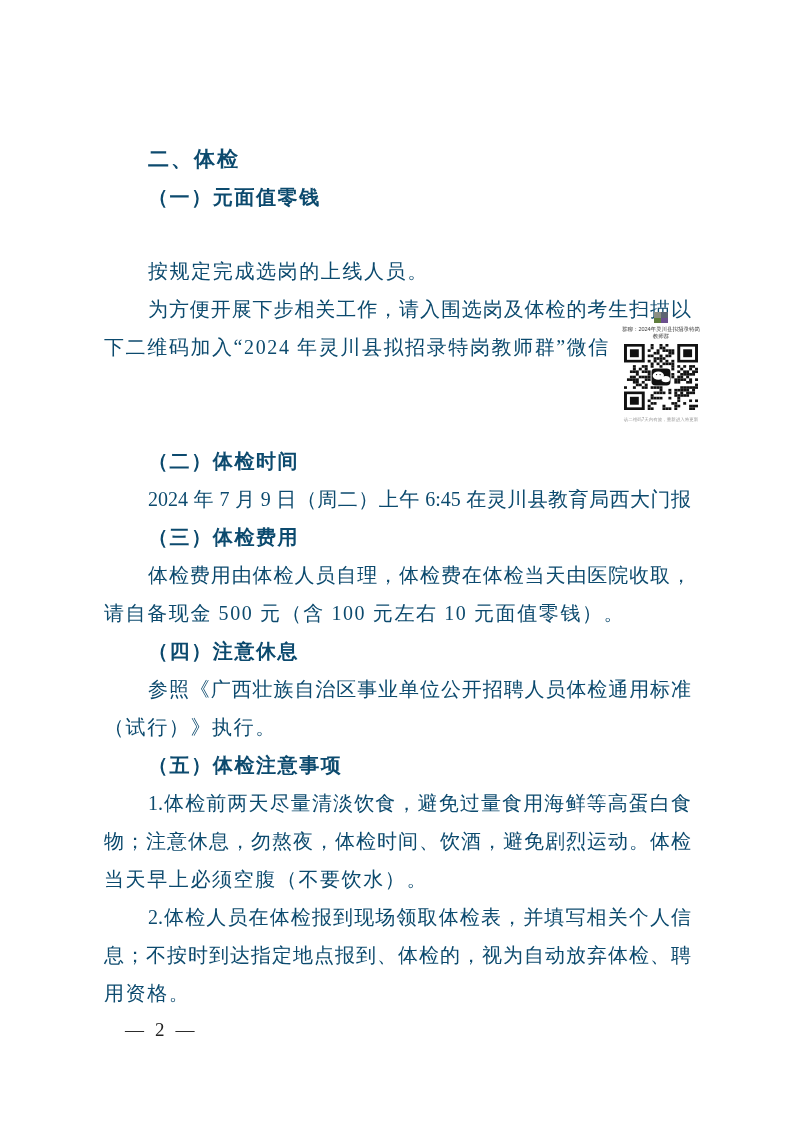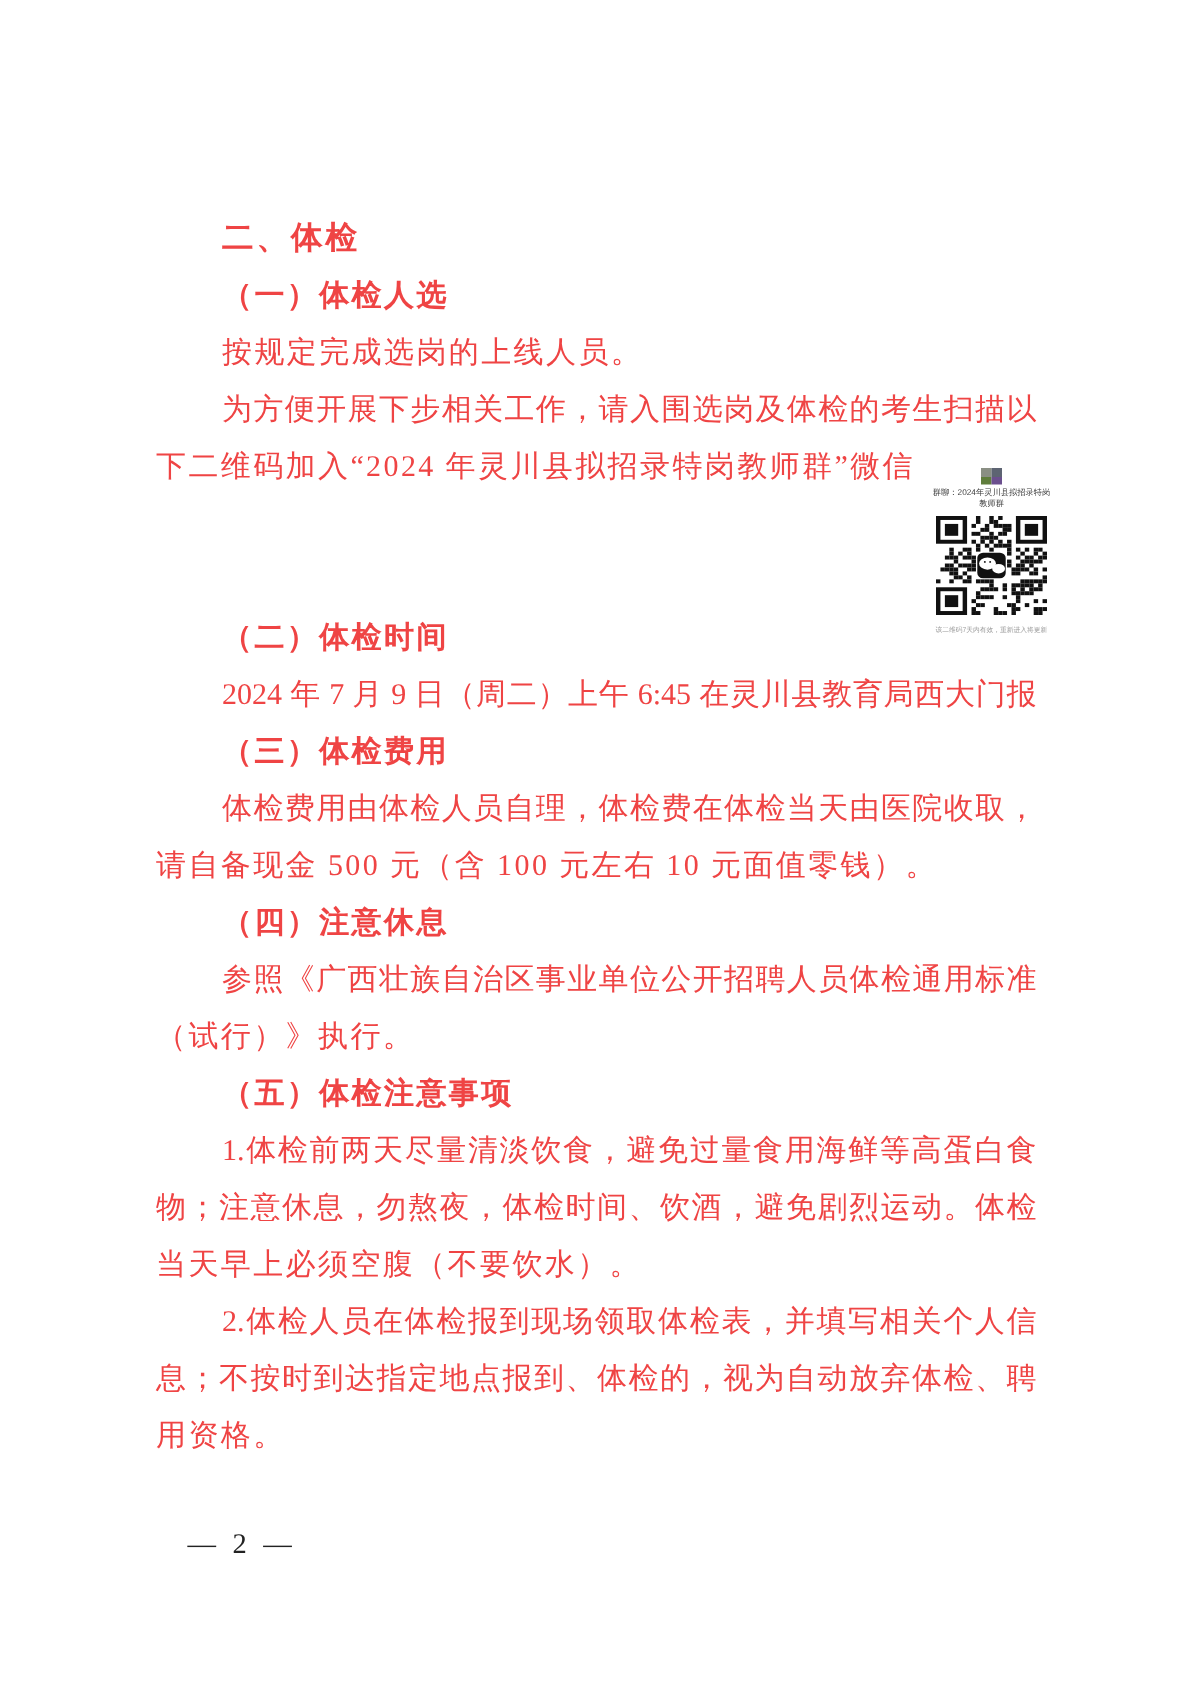--- a/index.html
+++ b/index.html
@@ -11,28 +11,28 @@
     font-family:"Liberation Serif","DejaVu Serif",serif;
     color:#1f1f1f;
   }
   
   #doc-lines{
     position:absolute;left:104px;top:140px;width:587px;
   }
   .line{
     height:38px;line-height:38px;
     font-size:20px;letter-spacing:1.6px;
-    white-space:nowrap;color:#ef4444;
+    white-space:nowrap;color:#0c4a6e;
   }
   .h1{
     font-family:"Liberation Sans","DejaVu Sans",sans-serif;
     font-weight:bold;letter-spacing:2px;text-indent:44px;font-size:21px;
   }
   .h2{font-weight:bold;text-indent:44px;}
-  .p-first{text-indent:44px;}
+  .p-first{text-indent:44px;margin-top:36px;}
   .p-first-j{
     text-indent:44px;letter-spacing:0;white-space:normal;
     text-align:justify;text-align-last:justify;
   }
   .p-cont-j{
     letter-spacing:0;white-space:normal;
     text-align:justify;text-align-last:justify;
   }
   .spacer{height:76px;}
   
@@ -62,21 +62,21 @@
     font-size:19px;color:#222222;
   }
 </style>
 </head>
 <body>
 
 <div class="page">
 
   <div id="doc-lines">
       <div class="line h1">二、体检</div>
-      <div class="line h2">（一）体检人选</div>
+      <div class="line h2">（一）元面值零钱</div>
       <div class="line p-first">按规定完成选岗的上线人员。</div>
       <div class="line p-first-j">为方便开展下步相关工作，请入围选岗及体检的考生扫描以</div>
       <div class="line p-cont">下二维码加入“2024 年灵川县拟招录特岗教师群”微信</div>
       <div class="line spacer"></div>
       <div class="line h2">（二）体检时间</div>
       <div class="line p-first-j">2024 年 7 月 9 日（周二）上午 6:45 在灵川县教育局西大门报</div>
       <div class="line h2">（三）体检费用</div>
       <div class="line p-first-j">体检费用由体检人员自理，体检费在体检当天由医院收取，</div>
       <div class="line p-cont">请自备现金 500 元（含 100 元左右 10 元面值零钱）。</div>
       <div class="line h2">（四）注意休息</div>

